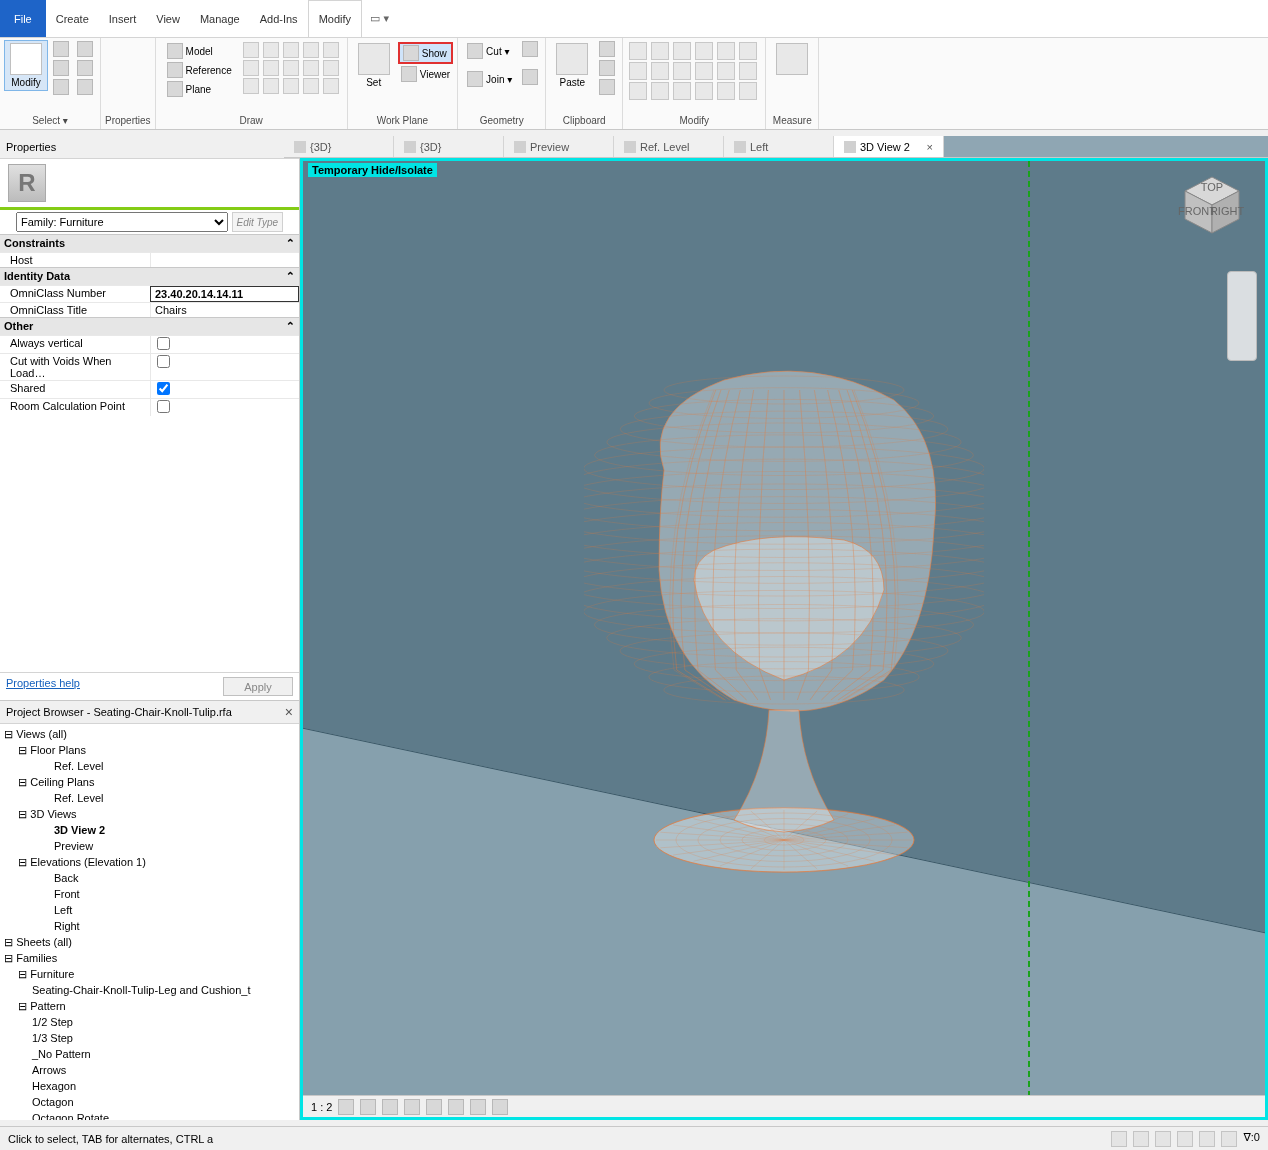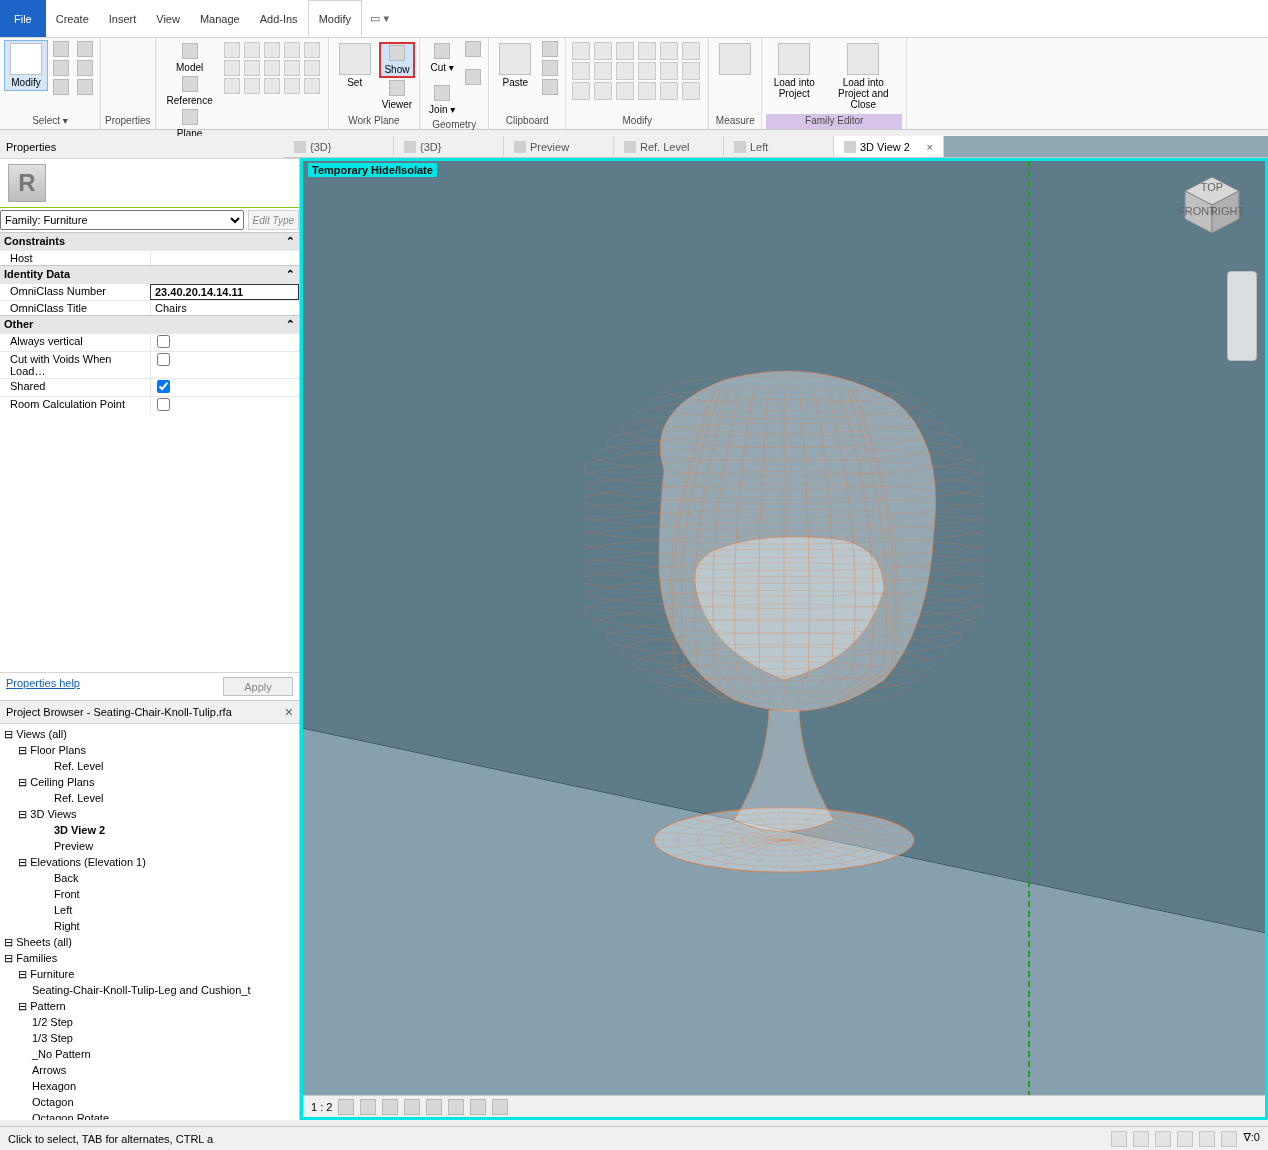--- a/index.html
+++ b/index.html
@@ -14,37 +14,37 @@
 
 
 .ribbon { height: 92px; background: #fafafa; border-bottom: 1px solid #c8c8c8; display: flex; }
 .rgroup { border-right: 1px solid #dcdcdc; display: flex; flex-direction: column; padding: 2px 4px 0 4px; }
 .rgroup .body { flex: 1; display: flex; align-items: flex-start; gap: 2px; }
 .rgroup .label { text-align: center; font-size: 10px; color: #4a4a4a; padding: 1px 0 3px 0; }
 .rbtn-lg { width: 44px; display: flex; flex-direction: column; align-items: center; padding: 2px; border: 1px solid transparent; }
 .rbtn-lg .ico { width: 32px; height: 32px; background: #e8e8e8; border: 1px solid #c0c0c0; }
 .rbtn-lg span { font-size: 10px; text-align: center; line-height: 11px; margin-top: 2px; }
 .rcol { display: flex; flex-direction: column; gap: 1px; }
-.rbtn-sm { display: flex; align-items: center; gap: 3px; padding: 1px 3px; flex-direction: column; }
+.rbtn-sm { display: flex; align-items: center; gap: 3px; padding: 1px 3px; }
 .rbtn-sm .ico { width: 16px; height: 16px; background: #d8d8d8; border: 1px solid #b8b8b8; }
 .rbtn-sm span { font-size: 10px; }
 .highlight { border: 2px solid #e03030 !important; background: #cfe4fa; }
 .family-editor .label { background: #d6c5e8; }
 .icogrid { display: grid; grid-template-columns: repeat(5, 18px); gap: 2px; padding: 2px; }
 .icogrid .ico { width: 16px; height: 16px; background: #e8e8e8; border: 1px solid #c8c8c8; }
 .icogrid6 { display: grid; grid-template-columns: repeat(6, 20px); gap: 2px; padding: 2px; }
 .icogrid6 .ico { width: 18px; height: 18px; background: #e8e8e8; border: 1px solid #c8c8c8; }
 
 
 .dock { position: absolute; top: 136px; left: 0; width: 300px; bottom: 30px; background: #fff; border-right: 1px solid #c8c8c8; display: flex; flex-direction: column; }
 .panel-hdr { background: #f0f0f0; border-bottom: 1px solid #d4d4d4; padding: 3px 6px; display: flex; justify-content: space-between; align-items: center; font-size: 11px; }
 .panel-hdr .x { color: #555; font-size: 14px; cursor: default; }
 .props-logo { height: 48px; display: flex; align-items: center; padding: 4px 8px; }
 .props-logo .r { width: 38px; height: 38px; background: linear-gradient(#e0e0e0,#bcbcbc); border: 1px solid #aaa; display: flex; align-items: center; justify-content: center; font-size: 24px; font-weight: bold; color: #777; }
-.type-row { display: flex; padding: 2px 0; gap: 4px; border-top: 1px solid #84cc16; }
+.type-row { display: flex; padding: 2px 16px; gap: 4px; border-top: 3px solid #84cc16; }
 .type-row select { flex: 1; height: 20px; font-size: 11px; }
 .type-row button { font-size: 10px; height: 20px; padding: 0 4px; color: #888; background: #f4f4f4; border: 1px solid #d0d0d0; font-style: italic; }
 .prop-cat { background: #e6e6e6; font-weight: bold; padding: 2px 4px; border-top: 1px solid #c8c8c8; display: flex; justify-content: space-between; font-size: 11px; }
 .prop-row { display: flex; border-top: 1px solid #e8e8e8; }
 .prop-row .k { width: 150px; padding: 1px 4px 1px 10px; font-size: 11px; }
 .prop-row .v { flex: 1; padding: 1px 4px; font-size: 11px; border-left: 1px solid #e8e8e8; }
 .prop-row .v.edit { background: #fff; border: 1px solid #333; }
 .prop-row input[type=checkbox] { margin-left: 2px; }
 .props-spacer { flex: 1; }
 .props-foot { display: flex; justify-content: space-between; padding: 4px 6px; border-top: 1px solid #d4d4d4; }
@@ -267,33 +267,20 @@
   <div class="rgroup">
     <div class="body">
       <div class="rbtn-lg">
           <div class="ico"></div>
           <span></span>
         </div>
     </div>
     <div class="label">Measure</div>
   </div>
 
-  <div class="rgroup family-editor">
-    <div class="body">
-      <div class="rbtn-lg" style="width:56px;">
-          <div class="ico"></div>
-          <span>Load into Project</span>
-        </div>
-      <div class="rbtn-lg" style="width:78px;">
-          <div class="ico"></div>
-          <span>Load into Project and Close</span>
-        </div>
-    </div>
-    <div class="label">Family Editor</div>
-  </div>
 </div>
 
 <div class="dock">
 
   <div class="panel-hdr">
     <span>Properties</span>
     <span class="x">×</span>
   </div>
   <div class="props-logo">
       <div class="r">R</div>

